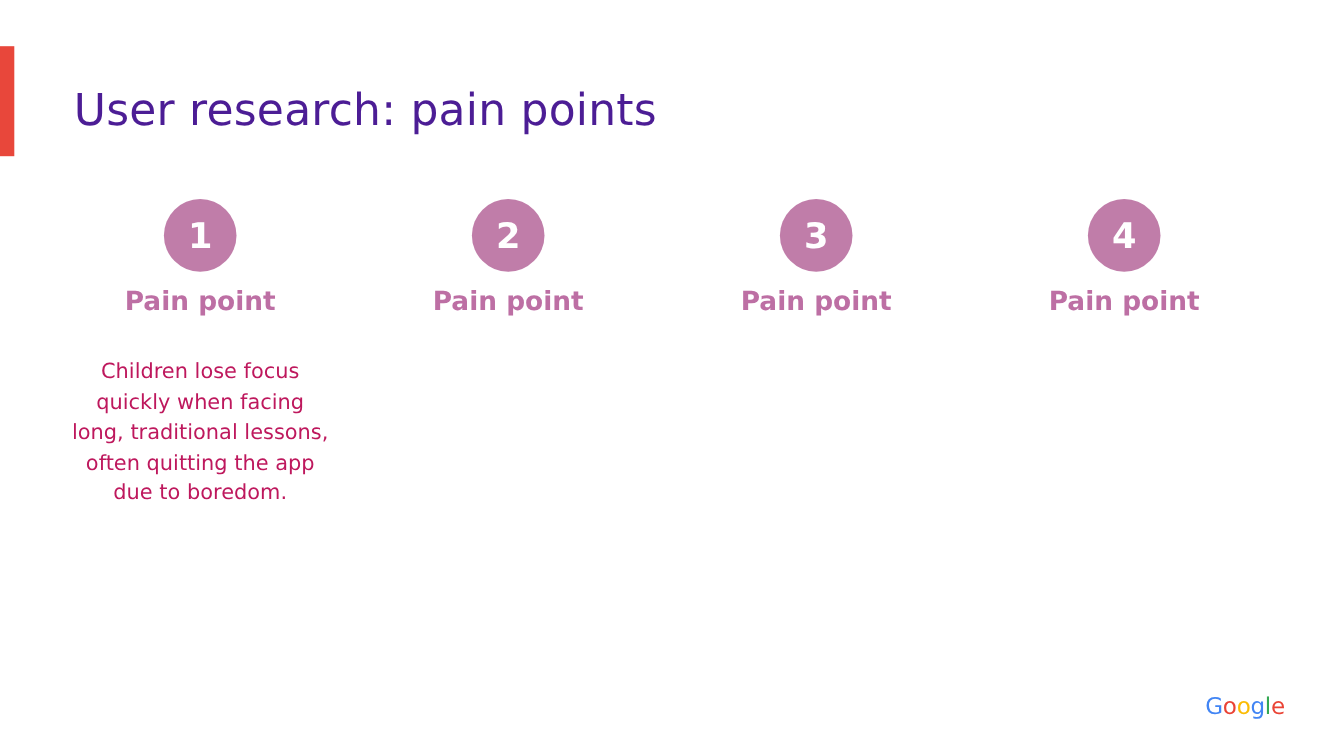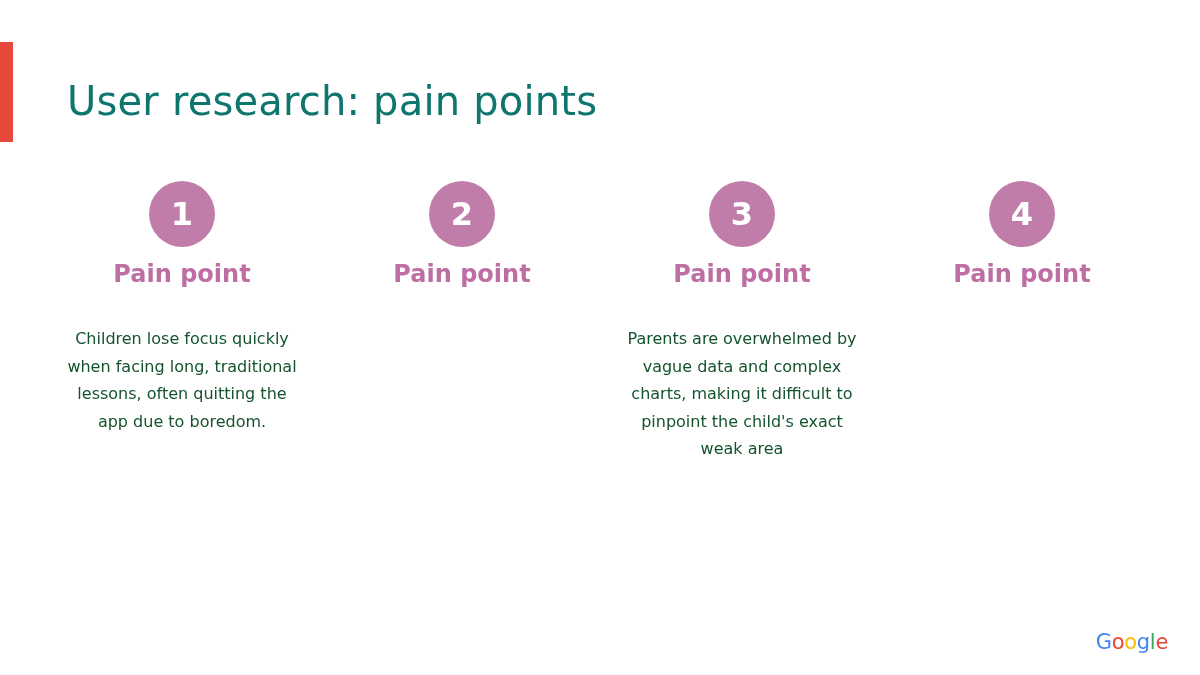--- a/index.html
+++ b/index.html
@@ -52,43 +52,43 @@
   .col-heading {
     margin-top: 12px;
     font-size: 24px;
     font-weight: 700;
     line-height: 30px;
   }
 
   .col-body {
     margin-top: 36px;
     width: 240px;
-    font-size: 16px;
+    font-size: 19px;
     line-height: 27.5px;
     text-align: center;
-    color: #14532d;
+    color: #be185d;
   }
 
   .google-logo {
     position: absolute;
     right: 32px; bottom: 21px;
     font-size: 21px;
     font-weight: 400;
     letter-spacing: -0.3px;
     white-space: nowrap;
   }
 </style>
 </head>
 <body>
 
 <div class="slide">
 
   <div class="accent-bar" style="background-color: rgb(232, 71, 59);"></div>
 
-  <h1 class="slide-title" style="color: #0f766e;">User research: pain points</h1>
+  <h1 class="slide-title" style="color: #4c1d95;">User research: pain points</h1>
 
   <div class="columns">
 
     <div class="column">
       <div class="num-circle" style="background-color: rgb(192, 125, 169);">
         <span class="num">1</span>
       </div>
       <div class="col-heading" style="color: rgb(189, 111, 164);">Pain point</div>
       <div class="col-body">Children lose focus quickly when facing long, traditional lessons, often quitting the app due to boredom.</div>
     </div>
@@ -98,21 +98,20 @@
         <span class="num">2</span>
       </div>
       <div class="col-heading" style="color: rgb(189, 111, 164);">Pain point</div>
     </div>
 
     <div class="column">
       <div class="num-circle" style="background-color: rgb(192, 125, 169);">
         <span class="num">3</span>
       </div>
       <div class="col-heading" style="color: rgb(189, 111, 164);">Pain point</div>
-      <div class="col-body">Parents are overwhelmed by vague data and complex charts, making it difficult to pinpoint the child's exact weak area</div>
     </div>
 
     <div class="column">
       <div class="num-circle" style="background-color: rgb(192, 125, 169);">
         <span class="num">4</span>
       </div>
       <div class="col-heading" style="color: rgb(189, 111, 164);">Pain point</div>
     </div>
 
   </div>

